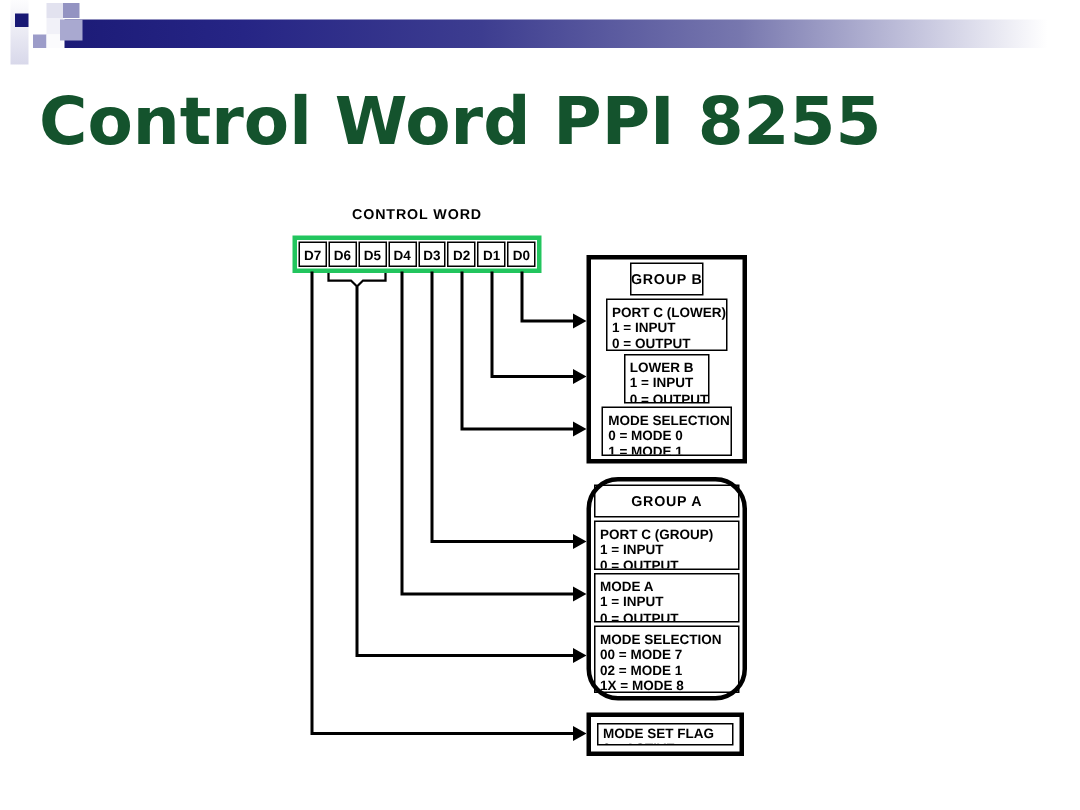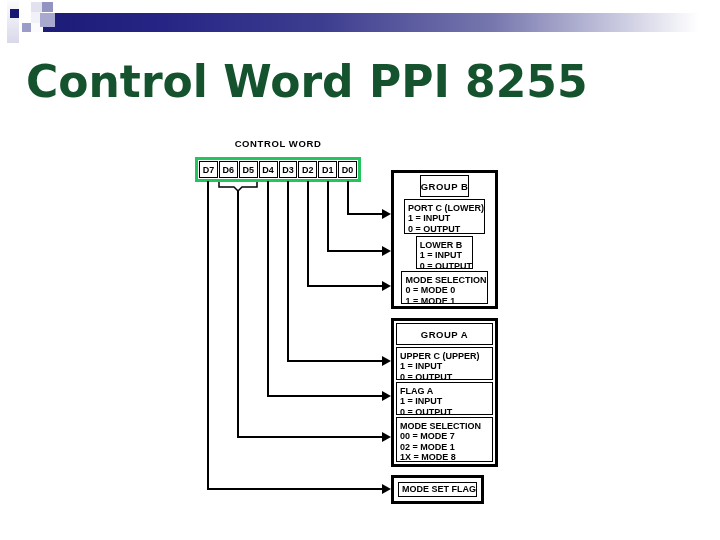--- a/index.html
+++ b/index.html
@@ -47,35 +47,35 @@
     font-weight:bold;font-size:9px;overflow:hidden;
   }
   .connectors{position:absolute;left:0;top:0;width:720px;height:540px;pointer-events:none;}
   
   .group{
     position:absolute;left:391px;width:107px;box-sizing:border-box;
     border:3px solid #000;background:#fff;padding:2px;
     display:flex;flex-direction:column;gap:2px;
   }
   .group-b{top:170px;align-items:center;}
-  .group-a{top:318px;}
+  .group-a{top:318px;border-radius:21px;}
   .g-header{
     box-sizing:border-box;border:1px solid #000;height:22px;
     display:flex;align-items:center;justify-content:center;
     font-weight:bold;font-size:9.5px;letter-spacing:0.5px;overflow:hidden;
   }
   .g-row{
     box-sizing:border-box;border:1px solid #000;overflow:hidden;
     padding:3px 0 0 3px;font-weight:bold;font-size:9px;line-height:10.3px;
   }
   .g-row div{white-space:nowrap;}
   .rh35{height:35px;}.rh33{height:33px;}.rh45{height:45px;}
   
   .flag{
-    position:absolute;left:391px;top:475px;width:93px;height:29px;
+    position:absolute;left:391px;top:475px;width:105px;height:29px;
     box-sizing:border-box;border:3px solid #000;background:#fff;padding:4px;
   }
   .flag-inner{
     box-sizing:border-box;border:1px solid #000;width:100%;height:100%;
     padding:1px 0 0 3px;font-weight:bold;font-size:9px;line-height:10.3px;
     overflow:hidden;
   }
   .flag-inner div{white-space:nowrap;}
 </style>
 </head>
@@ -149,26 +149,26 @@
       <div class="g-row rh33">
         <div>MODE SELECTION</div>
         <div>0 = MODE 0</div>
         <div>1 = MODE 1</div>
       </div>
     </div>
 
     <div class="group group-a">
       <div class="g-header">GROUP A</div>
       <div class="g-row rh33">
-        <div>UPPER C (UPPER)</div>
+        <div>PORT C (GROUP)</div>
         <div>1 = INPUT</div>
         <div>0 = OUTPUT</div>
       </div>
       <div class="g-row rh33">
-        <div>FLAG A</div>
+        <div>MODE A</div>
         <div>1 = INPUT</div>
         <div>0 = OUTPUT</div>
       </div>
       <div class="g-row rh45">
         <div>MODE SELECTION</div>
         <div>00 = MODE 7</div>
         <div>02 = MODE 1</div>
         <div>1X = MODE 8</div>
       </div>
     </div>

